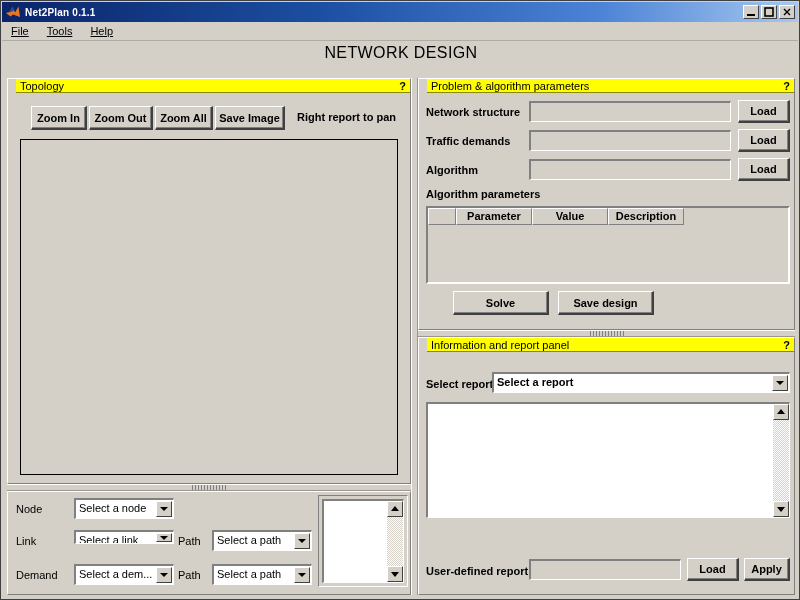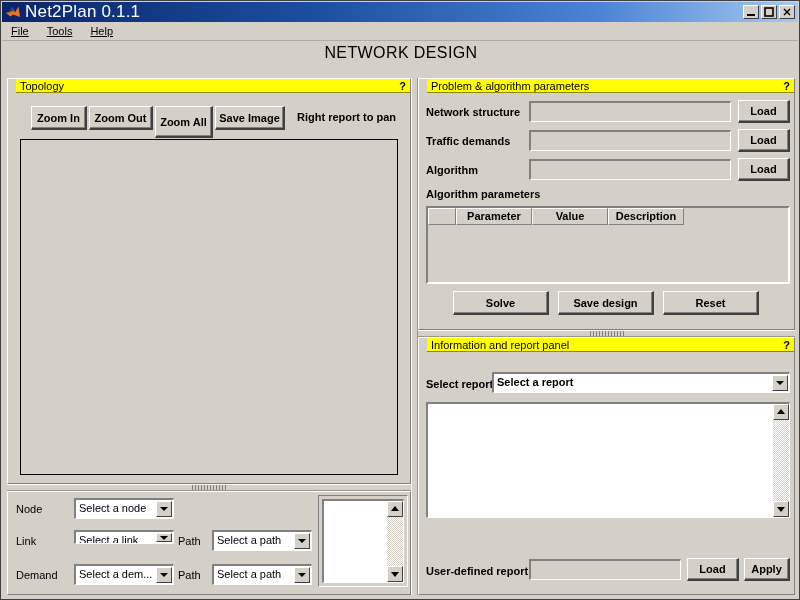--- a/index.html
+++ b/index.html
@@ -35,22 +35,22 @@
     box-sizing: border-box;
   }
   .title-icon {
     width: 16px; height: 16px;
     margin-left: 3px; margin-right: 4px;
     position: relative;
     flex: 0 0 auto;
   }
   .title-text {
     color: #fff;
-    font-weight: normal;
-    font-size: 17px;
+    font-weight: bold;
+    font-size: 10px;
     letter-spacing: .2px;
     white-space: nowrap;
   }
   .win-btns {
     margin-left: auto;
     margin-right: 3px;
     display: flex;
     gap: 2px;
   }
   .win-btn {
@@ -388,21 +388,21 @@
 
   <div class="panel" style="left:6px; top:77px; width:404px; height:406px;">
     <div class="panel-title">
       <span class="ptxt">Topology</span>
       <span class="help-q">?</span>
     </div>
     <div class="panel-body">
 
       <div class="btn" style="left:23px; top:13px; width:56px; height:24px;">Zoom In</div>
       <div class="btn" style="left:81px; top:13px; width:64px; height:24px;">Zoom Out</div>
-      <div class="btn" style="left:147px; top:13px; width:58px; height:32px;">Zoom All</div>
+      <div class="btn" style="left:147px; top:13px; width:58px; height:24px;">Zoom All</div>
       <div class="btn" style="left:207px; top:13px; width:70px; height:24px;">Save Image</div>
       <div class="static-text" style="left:289px; top:18px;">Right report to pan</div>
 
       <div class="canvas-area" style="left:12px; top:46px; width:378px; height:336px;">
         <span></span>
       </div>
     </div>
   </div>
 
   <div class="splitter-h" style="left:6px; top:483px; width:404px;">
@@ -484,21 +484,20 @@
           <div class="th" style="width:28px;"></div>
           <div class="th" style="width:76px;">Parameter</div>
           <div class="th" style="width:76px;">Value</div>
           <div class="th" style="width:76px;">Description</div>
         </div>
         <div class="tbl-body"></div>
       </div>
 
       <div class="btn" style="left:34px; top:198px; width:96px; height:24px;">Solve</div>
       <div class="btn" style="left:139px; top:198px; width:96px; height:24px;">Save design</div>
-      <div class="btn" style="left:244px; top:198px; width:96px; height:24px;">Reset</div>
     </div>
   </div>
 
   <div class="splitter-h" style="left:417px; top:329px; width:377px;">
     <span class="grip-h"></span>
   </div>
 
   <div class="panel" style="left:417px; top:336px; width:377px; height:258px;">
     <div class="panel-title">
       <span class="ptxt">Information and report panel</span>

